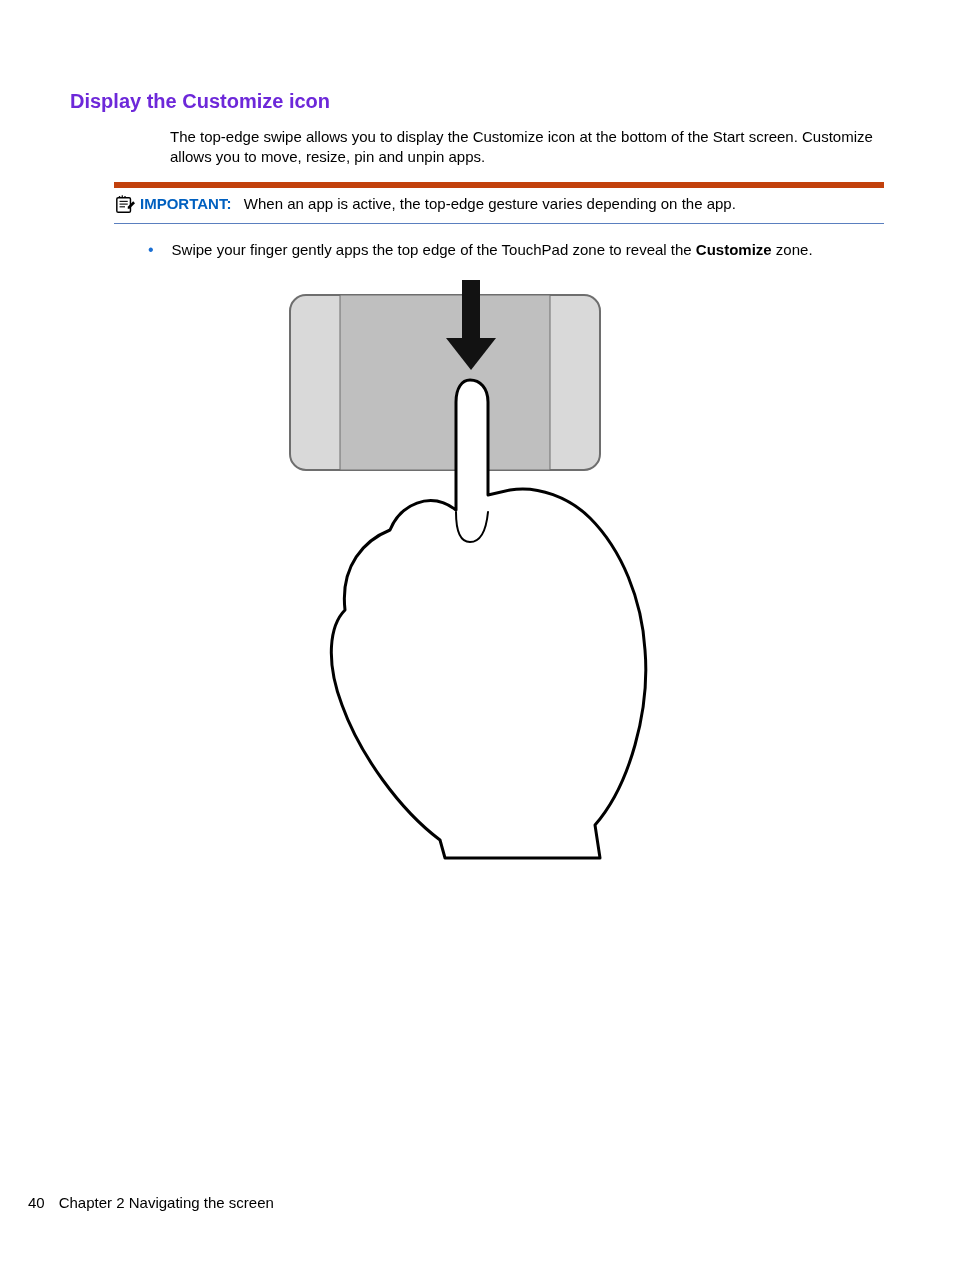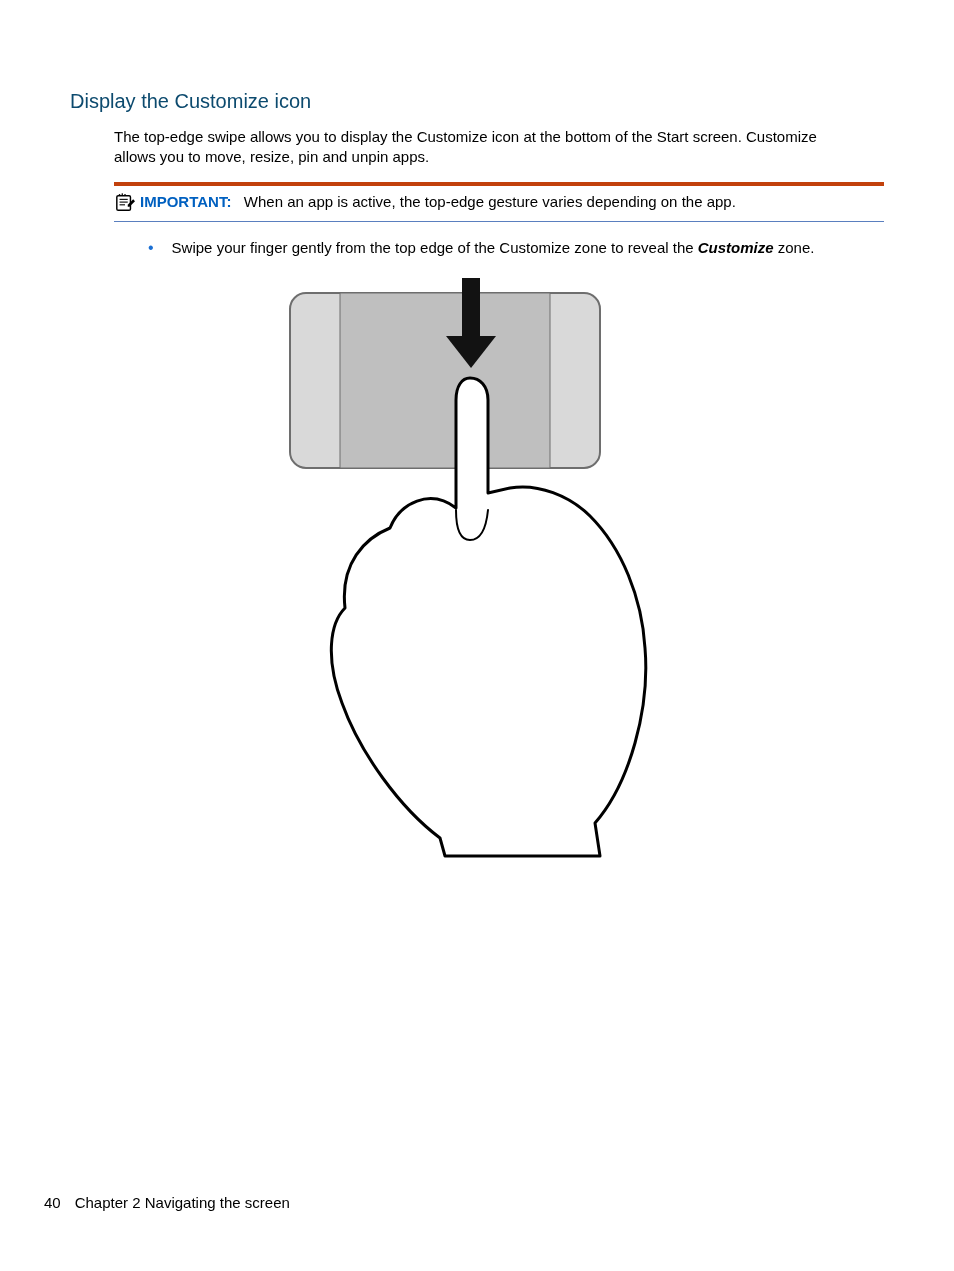--- a/index.html
+++ b/index.html
@@ -1,28 +1,28 @@
 <!DOCTYPE html>
 <html><head>
 <meta charset="utf-8">
 <style>
   * { box-sizing: border-box; margin: 0; padding: 0; }
   html, body { width: 954px; height: 1271px; background: #fff; font-family: Arial, Helvetica, sans-serif; color: #000; }
   .page { position: relative; width: 954px; height: 1271px; padding: 90px 70px 60px 70px; }
-  .heading { color: #0c4a6e; font-size: 20px; font-weight: 400; margin-bottom: 14px; }
-  .intro { margin-left: 44px; font-size: 15px; line-height: 1.35; margin-bottom: 14px; max-width: 740px; }
-  .note-box { margin-left: 44px; max-width: 780px; border-top: 4px solid #c2410c; border-bottom: 1px solid #5a7fbf; padding: 6px 0 8px 0; display: flex; align-items: flex-start; gap: 4px; margin-bottom: 16px; }
+  .heading { color: #6d28d9; font-size: 20px; font-weight: 700; margin-bottom: 14px; }
+  .intro { margin-left: 100px; font-size: 15px; line-height: 1.35; margin-bottom: 14px; max-width: 740px; }
+  .note-box { margin-left: 44px; max-width: 780px; border-top: 6px solid #c2410c; border-bottom: 1px solid #5a7fbf; padding: 6px 0 8px 0; display: flex; align-items: flex-start; gap: 4px; margin-bottom: 16px; }
   .note-icon { flex-shrink: 0; width: 22px; height: 20px; margin-top: 1px; }
   .note-label { color: #0060c0; font-weight: 700; font-size: 15px; margin-right: 8px; }
   .note-text { font-size: 15px; line-height: 1.35; }
   .bullet-row { margin-left: 78px; display: flex; align-items: flex-start; gap: 18px; font-size: 15px; line-height: 1.35; max-width: 780px; margin-bottom: 20px; }
   .bullet-dot { color: #1b6fd3; font-size: 16px; line-height: 1.2; }
-  .bullet-text b { font-weight: 700; font-style: italic; }
+  .bullet-text b { font-weight: 700; }
   .figure { margin-left: 200px; margin-top: 4px; }
-  .footer { position: absolute; left: 44px; bottom: 60px; font-size: 15px; display: flex; gap: 14px; }
+  .footer { position: absolute; left: 28px; bottom: 60px; font-size: 15px; display: flex; gap: 14px; }
   .page-num { }
 </style>
 </head>
 <body>
 
 <div class="page">
 
   <h2 class="heading">Display the Customize icon</h2>
 
   <p class="intro">The top-edge swipe allows you to display the Customize icon at the bottom of the Start screen. Customize allows you to move, resize, pin and unpin apps.</p>
@@ -42,21 +42,21 @@
     </span>
     <div>
       <span class="note-label">IMPORTANT:</span>
       <span class="note-text">When an app is active, the top-edge gesture varies depending on the app.</span>
     </div>
   </div>
 
   <div class="bullet-row">
     <span class="bullet-dot">•</span>
     <span class="bullet-text">
-      <span>Swipe your finger gently from the top edge of the Customize zone to reveal the </span><b>Customize</b><span> zone.</span>
+      <span>Swipe your finger gently apps the top edge of the TouchPad zone to reveal the </span><b>Customize</b><span> zone.</span>
     </span>
   </div>
 
   <div class="figure">
     <svg width="420" height="580" viewBox="0 0 420 580">
 
       <rect x="20" y="15" width="310" height="175" rx="16" ry="16" fill="#d9d9d9" stroke="#6e6e6e" stroke-width="2"></rect>
 
       <rect x="70" y="15" width="210" height="175" fill="#bfbfbf" stroke="#6e6e6e" stroke-width="1"></rect>
 

